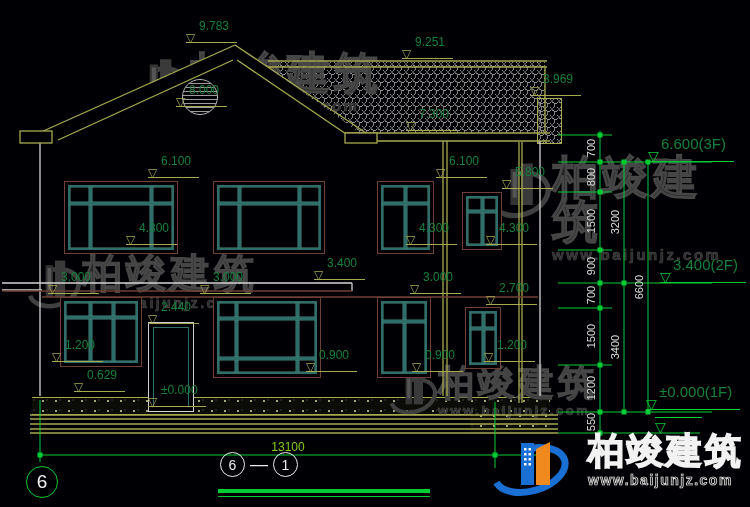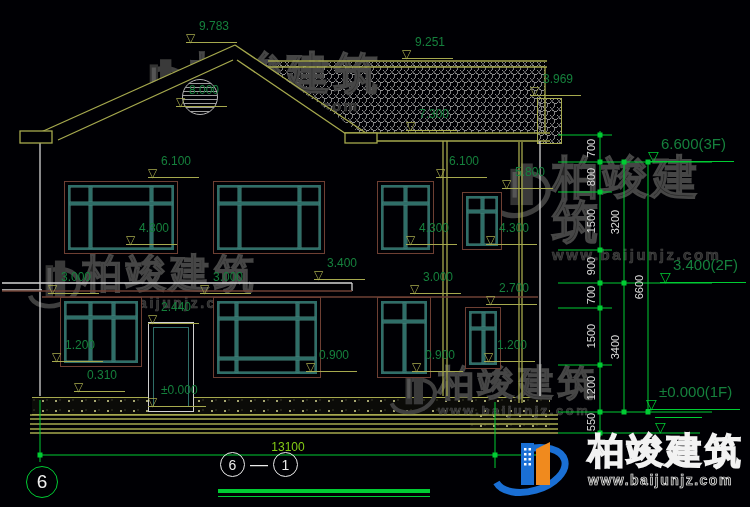--- a/index.html
+++ b/index.html
@@ -366,21 +366,21 @@
     </div>
     <div class="mk" style="left: 306px; top: 349px;">
       <span class="t">0.900</span>
       <span class="v">▽</span>
     </div>
     <div class="mk" style="left: 412px; top: 349px;">
       <span class="t">0.900</span>
       <span class="v">▽</span>
     </div>
     <div class="mk" style="left: 74px; top: 369px;">
-      <span class="t">0.310</span>
+      <span class="t">0.629</span>
       <span class="v">▽</span>
     </div>
     <div class="mk" style="left: 148px; top: 384px;">
       <span class="t">±0.000</span>
       <span class="v">▽</span>
     </div>
     <div class="mk g" style="left: 648px; top: 136px;">
       <span class="t">6.600(3F)</span>
       <span class="v">▽</span>
     </div>

